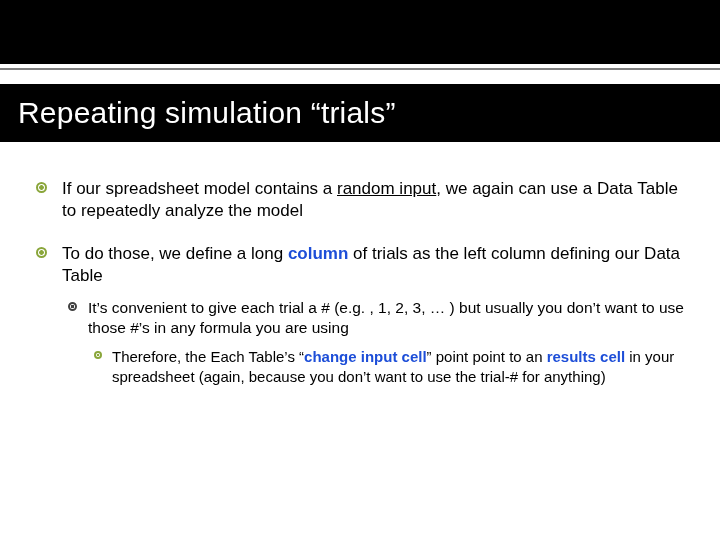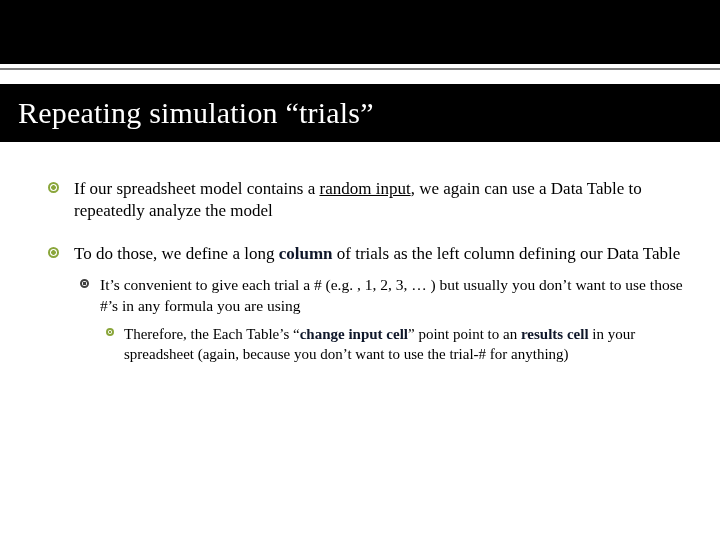--- a/index.html
+++ b/index.html
@@ -10,21 +10,20 @@
     background: #fff;
     font-family: Arial, Helvetica, sans-serif;
     color: #000;
     overflow: hidden;
   }
   .slide {
     position: relative;
     width: 720px;
     height: 384px;
     box-sizing: border-box;
-    font-family: Liberation Serif, serif;
   }
   .topband {
     position: absolute;
     left: 0; right: 0; top: 0;
     height: 64px;
     background: #000;
   }
   .rule {
     position: absolute;
     left: 0; right: 0;
@@ -43,21 +42,21 @@
   }
   .title {
     color: #fff;
     font-size: 30px;
     font-weight: 400;
     padding-left: 18px;
     letter-spacing: 0.2px;
   }
   .body {
     position: absolute;
-    left: 44px;
+    left: 32px;
     right: 30px;
     top: 178px;
   }
   ul.lvl1, ul.lvl2, ul.lvl3 {
     list-style: none;
     margin: 0;
     padding: 0;
   }
   ul.lvl1 > li {
     position: relative;
@@ -116,21 +115,21 @@
     left: 6px;
     top: 4px;
     width: 8px; height: 8px;
     border: 2px solid #8aa63b;
     border-radius: 50%;
     box-sizing: border-box;
     background:
       radial-gradient(circle at center, #8aa63b 0 1.4px, transparent 1.5px);
   }
   .u { text-decoration: underline; }
-  .accent { color: #0f172a; font-weight: bold; }
+  .accent { color: #1d4ed8; font-weight: bold; }
 </style>
 </head>
 <body>
 
 <div class="slide">
   <div class="topband"></div>
   <div class="rule"></div>
   <div class="titlebar">
     <div class="title">Repeating simulation “trials”</div>
   </div>

